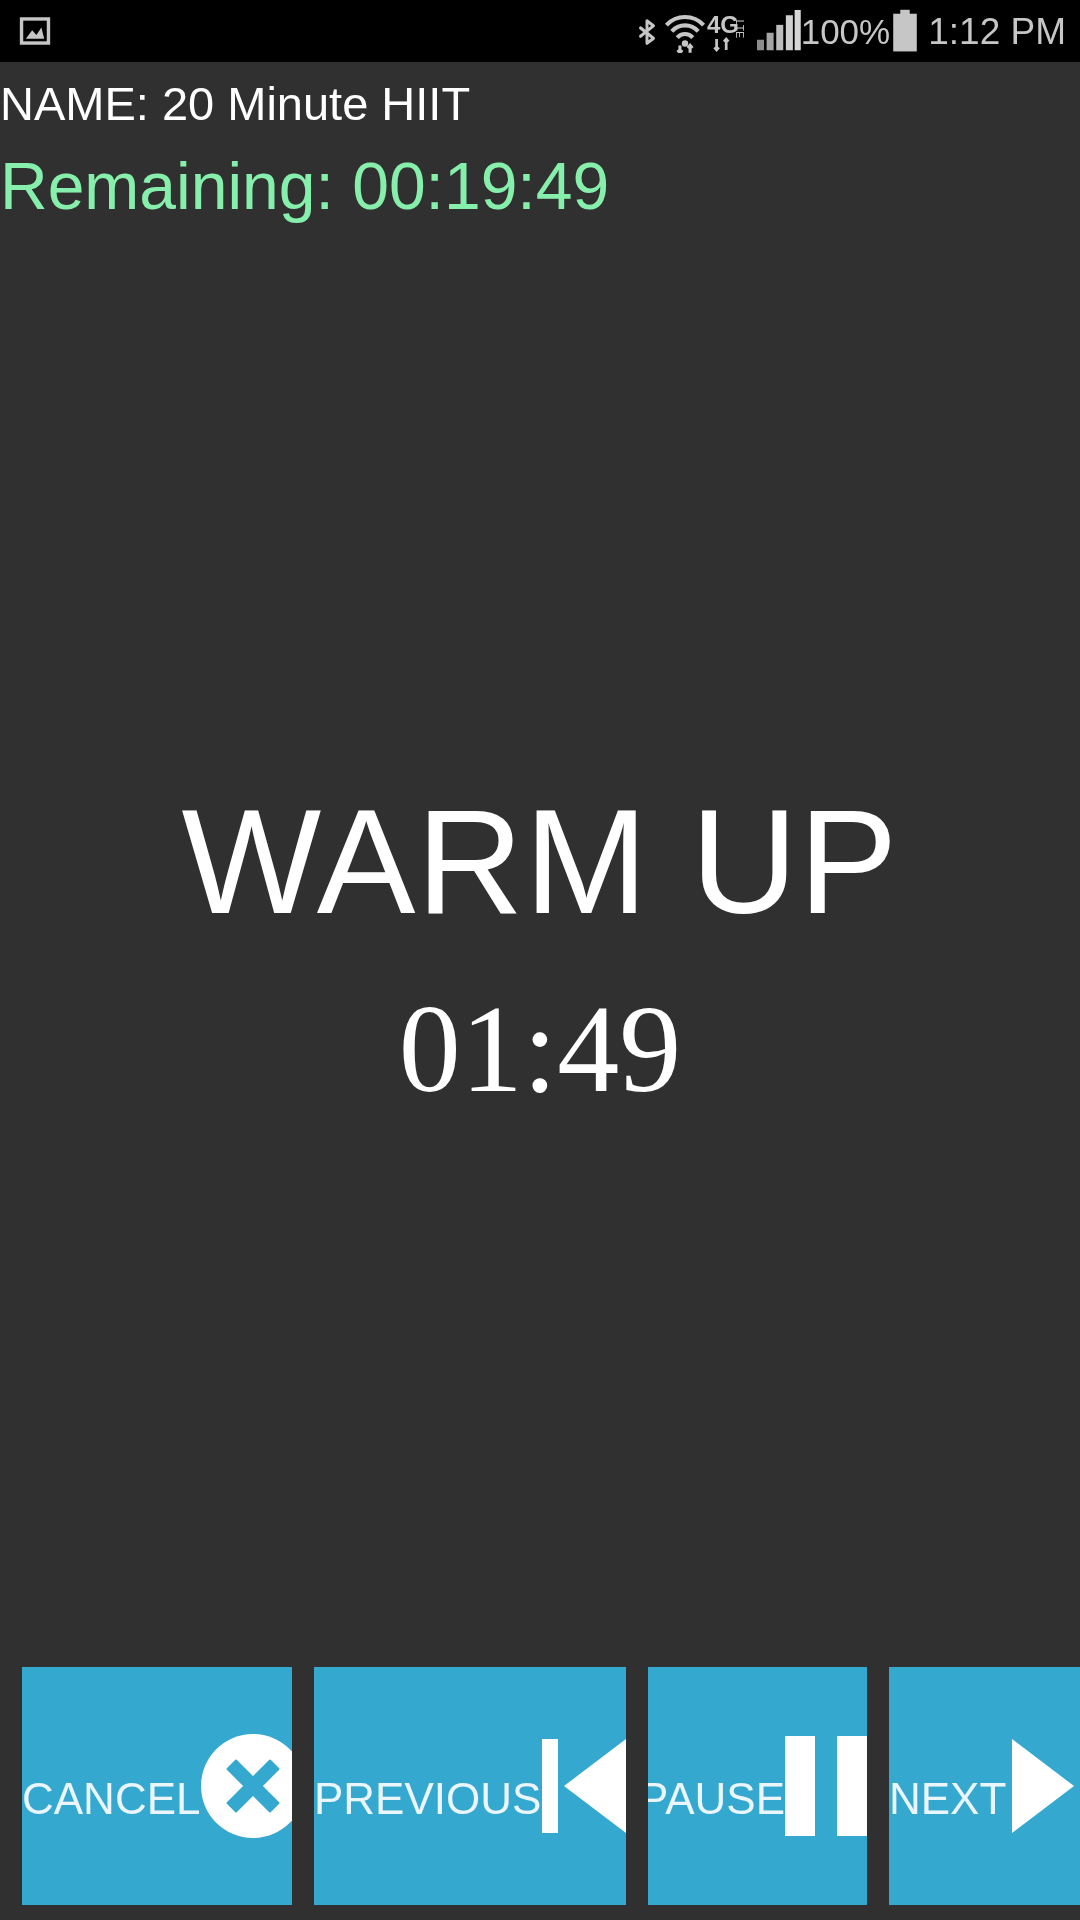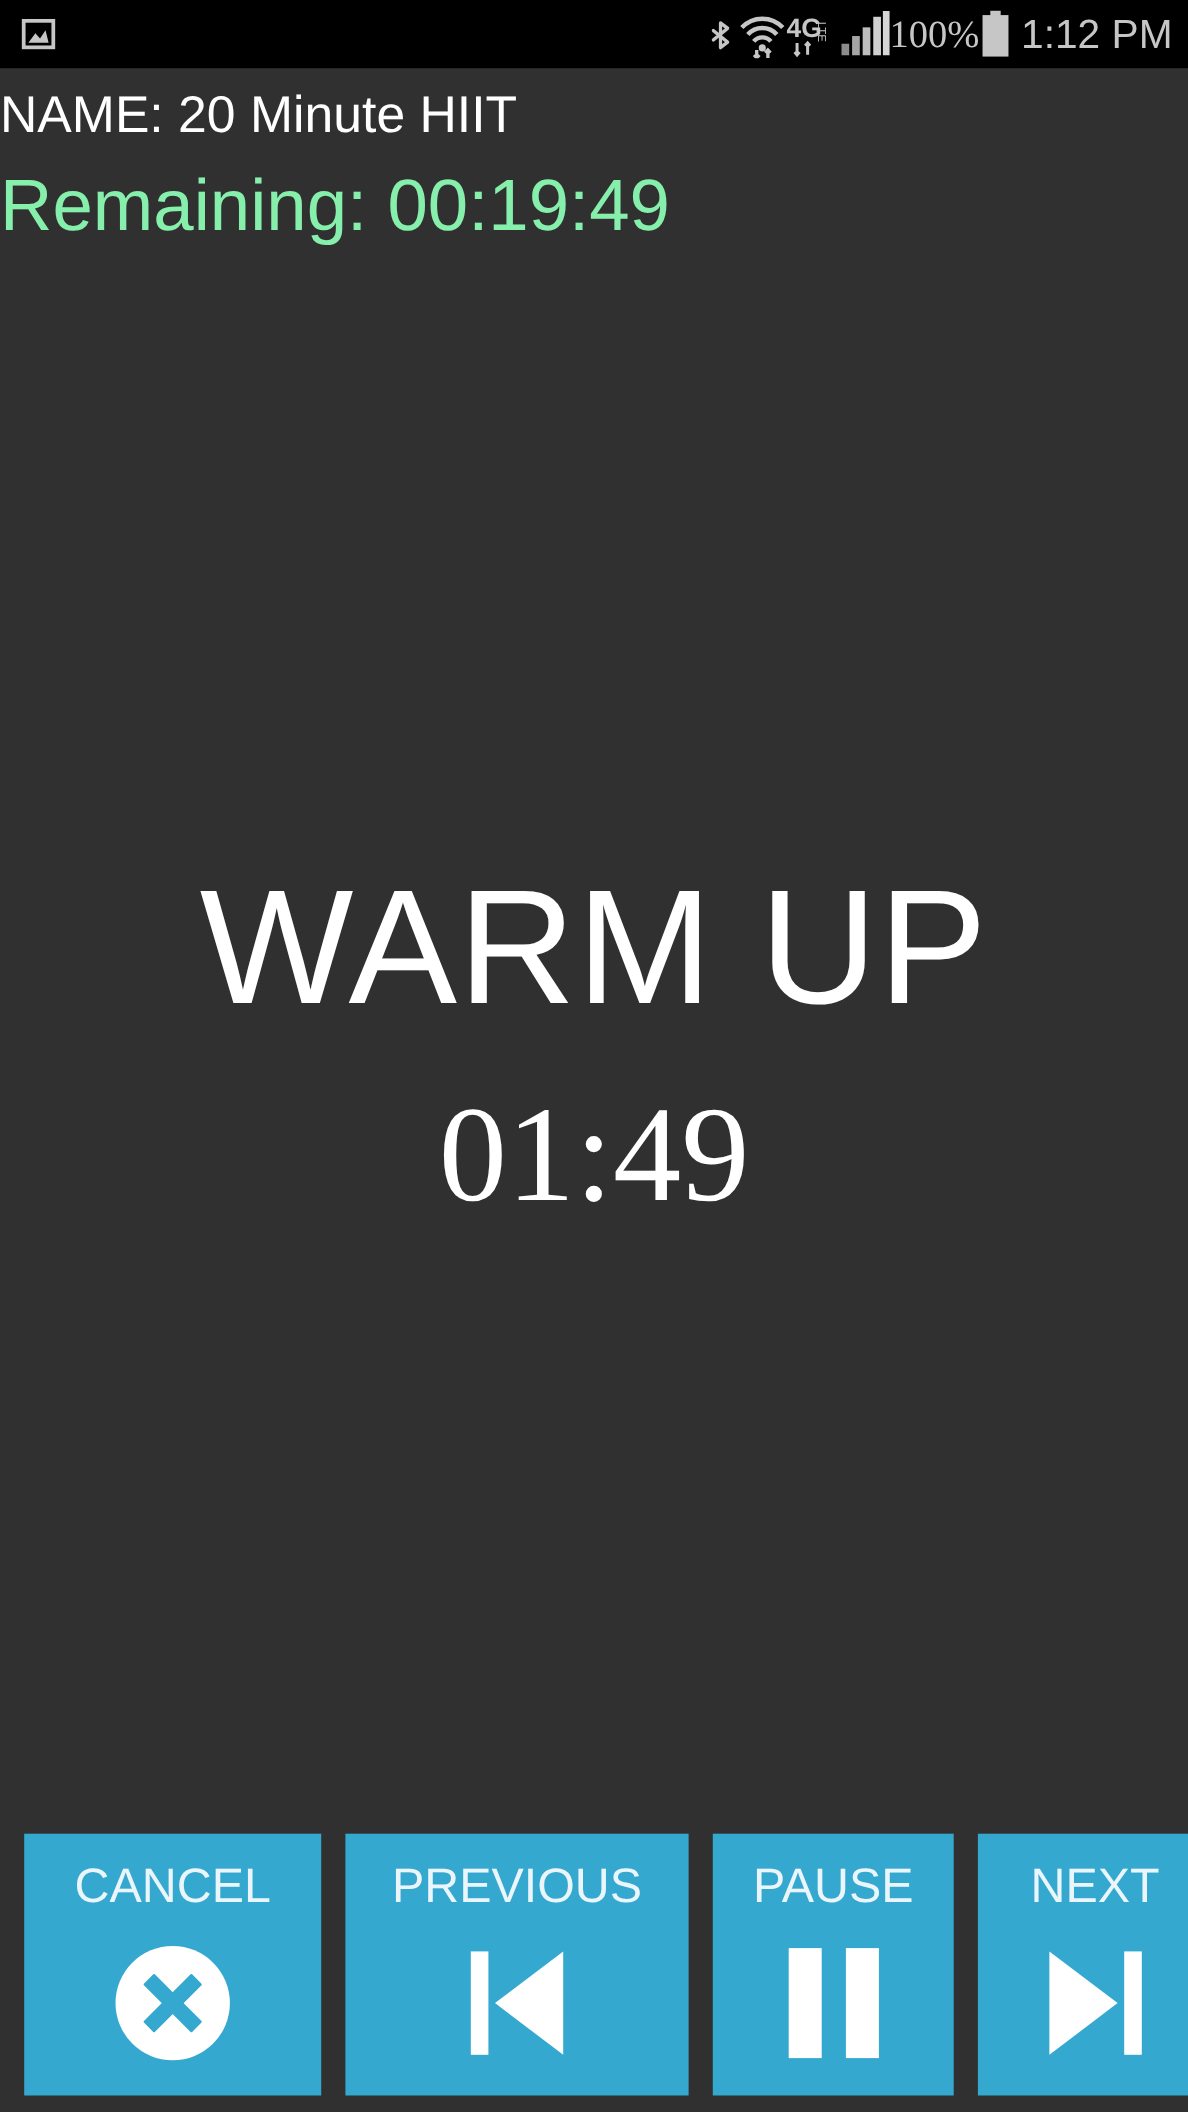--- a/index.html
+++ b/index.html
@@ -42,21 +42,21 @@
   }
   .sb-icon {
     display: block;
     line-height: 0;
   }
   #battery-pct {
     color: #c6c6c6;
     font-size: 35px;
     letter-spacing: 0px;
     line-height: 1;
-    font-family: Liberation Serif, serif;
+    font-family: Liberation Sans, sans-serif;
   }
   #status-clock {
     color: #c6c6c6;
     font-size: 37px;
     line-height: 1;
     margin-left: 8px;
     font-family: "Liberation Sans", sans-serif;
   }
 
   
@@ -121,21 +121,21 @@
     height: 238px;
     display: flex;
     align-items: stretch;
   }
   .ctrl-btn {
     background: #35A8D0;
     border: 0;
     margin: 0;
     padding: 0;
     display: flex;
-    flex-direction: column;
+    flex-direction: row;
     align-items: center;
     justify-content: flex-start;
     box-sizing: border-box;
     cursor: pointer;
     overflow: hidden;
   }
   .btn-gap { width: 22px; flex: 0 0 22px; }
   .btn-cancel   { width: 270px; flex: 0 0 270px; }
   .btn-previous { width: 312px; flex: 0 0 312px; align-items: center; }
   .btn-pause    { width: 219px; flex: 0 0 219px; justify-content: flex-end; }

